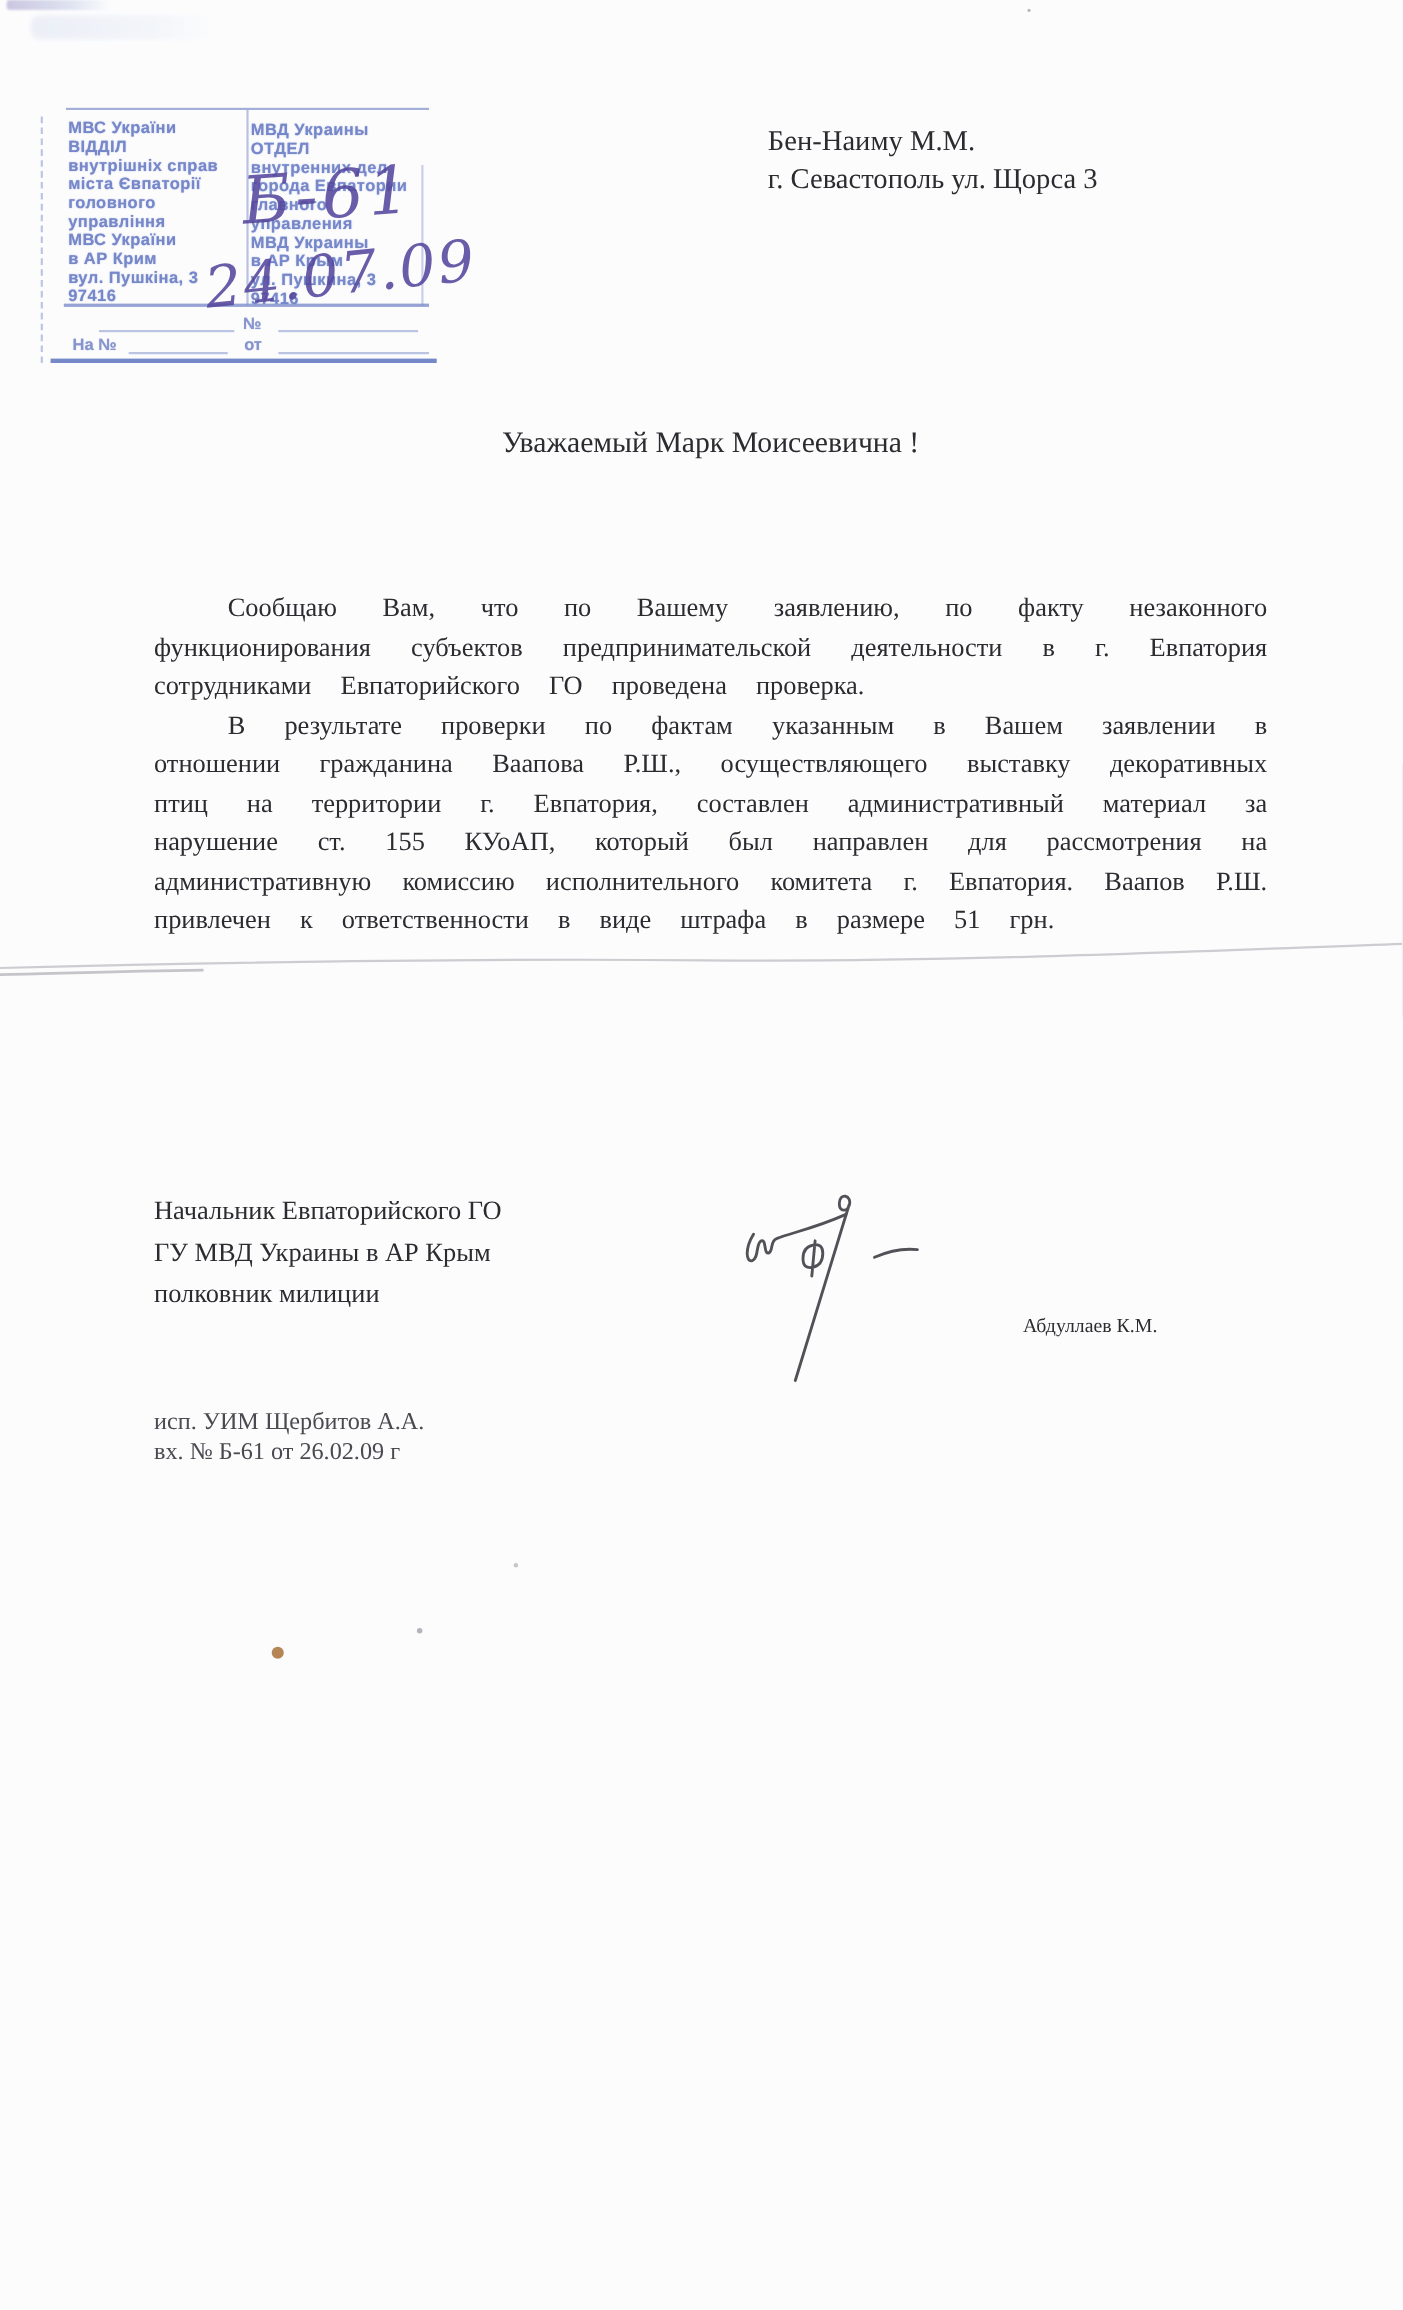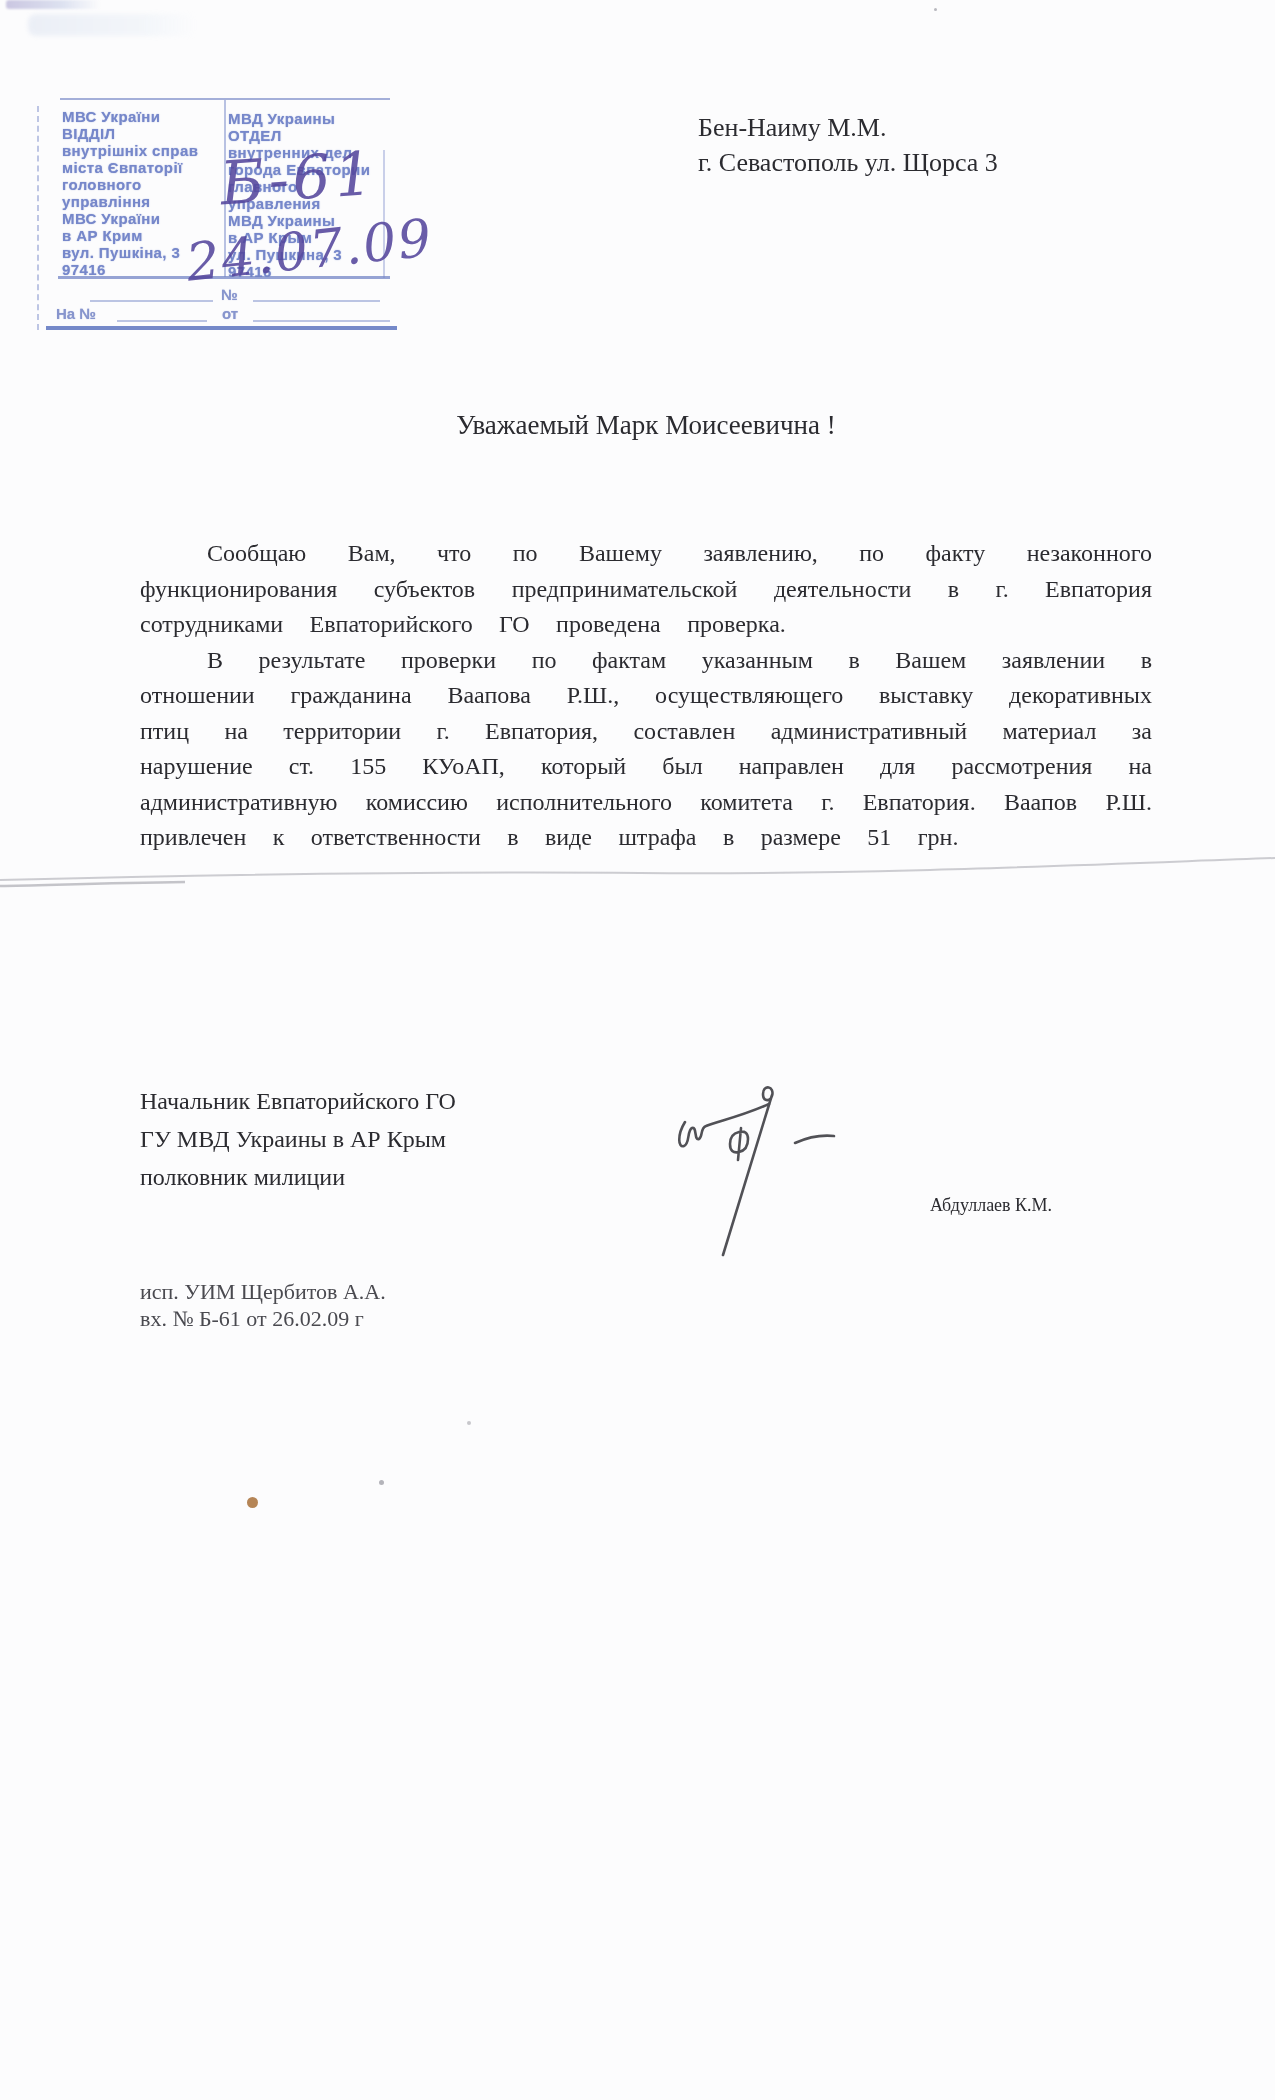--- a/index.html
+++ b/index.html
@@ -56,21 +56,21 @@
   
   .hand{
     position:absolute;
     font-family:"DejaVu Serif", serif;
     font-style:italic;color:#55479d;opacity:.88;
   }
   .hand-reg{left:220px;top:143px;font-size:60px;transform:rotate(-4deg);letter-spacing:4px;}
   .hand-date{left:186px;top:220px;font-size:52px;transform:rotate(-6deg);letter-spacing:2px;}
   
   .recipient{position:absolute;left:698px;top:110px;font-size:26px;line-height:35px;}
-  .salutation{position:absolute;left:140px;top:410px;width:1012px;
+  .salutation{position:absolute;left:140px;top:387px;width:1012px;
     text-align:center;font-size:27px;}
   .body-text{position:absolute;left:140px;top:536px;width:1012px;
     font-size:24px;line-height:35.5px;text-align:justify;word-spacing:.85em;}
   .body-text p{margin:0;text-indent:67px;}
   .sig-titles{position:absolute;left:140px;top:1082px;
     font-size:24px;line-height:38px;white-space:pre-line;}
   .sig-name{position:absolute;left:930px;top:1195px;font-size:18px;}
   .sig-scribble{position:absolute;left:655px;top:1070px;}
   .footer-note{position:absolute;left:140px;font-size:22px;color:#4a4a50;}
   .footer-1{top:1279px;}
@@ -114,21 +114,21 @@
 в АР Крым
 ул. Пушкина, 3
 97416</div>
 
     <div class="stamp-line stamp-mid"></div>
 
     <div class="ref-line" style="left:90px;top:300px;width:123px;"></div>
     <div class="stamp-ref" style="left:221px;top:286px;">№</div>
     <div class="ref-line" style="left:253px;top:300px;width:127px;"></div>
 
-    <div class="stamp-ref" style="left:56px;top:305px;">На №</div>
+    <div class="stamp-ref" style="left:66px;top:305px;">На №</div>
     <div class="ref-line" style="left:117px;top:320px;width:90px;"></div>
     <div class="stamp-ref" style="left:222px;top:305px;">от</div>
     <div class="ref-line" style="left:253px;top:320px;width:137px;"></div>
 
     <div class="stamp-line stamp-bottom"></div>
   </div>
 
   <div class="hand hand-reg">Б-61</div>
   <div class="hand hand-date">24.07.09</div>
 

